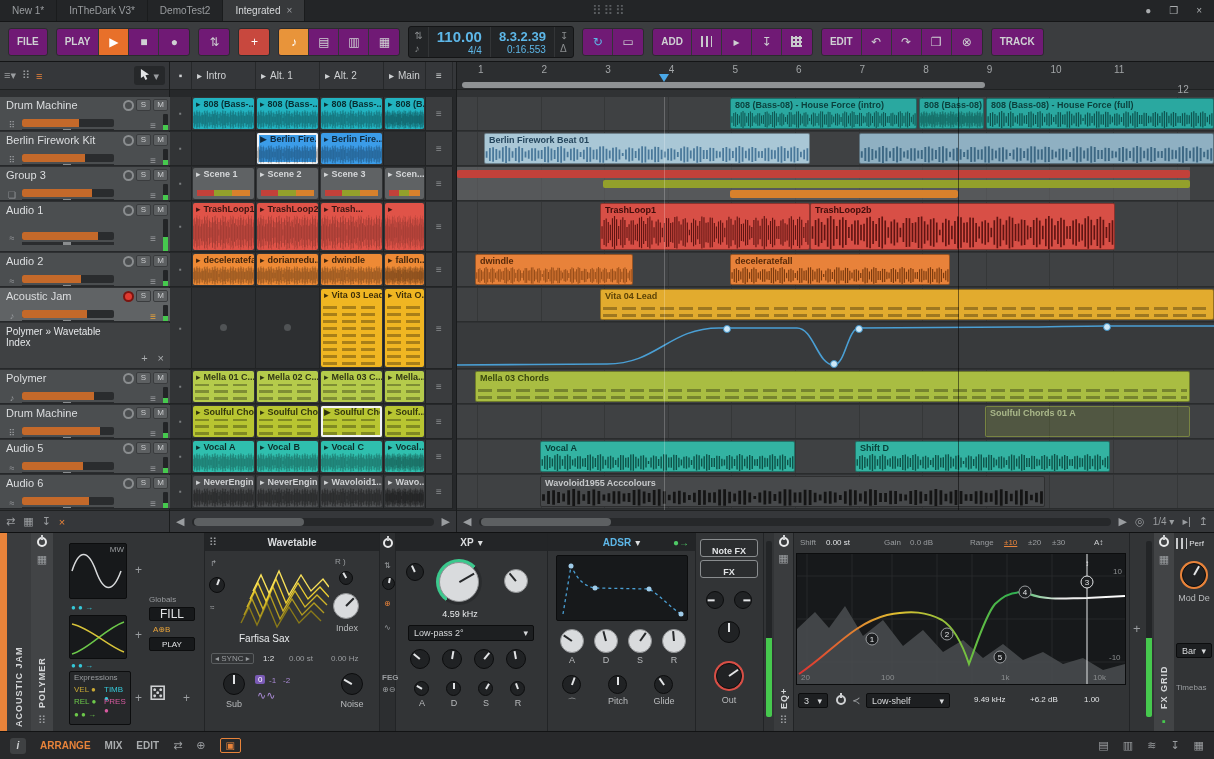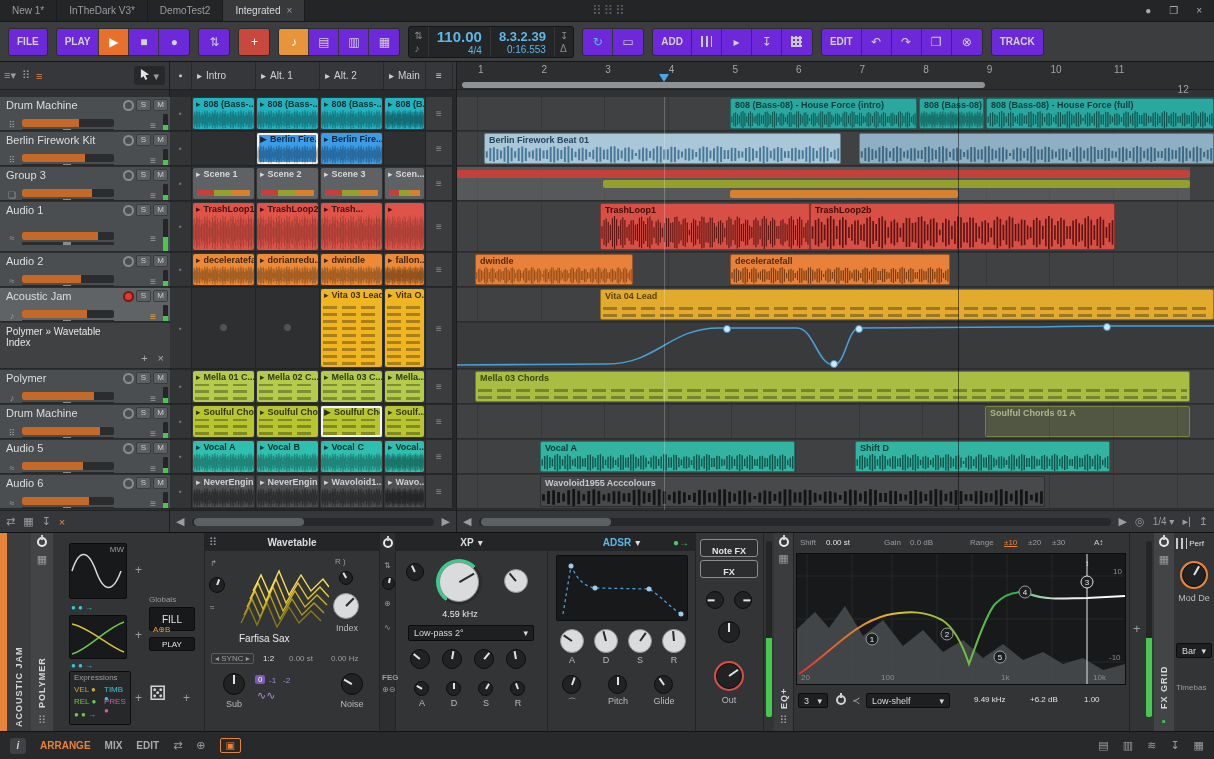--- a/index.html
+++ b/index.html
@@ -10,21 +10,21 @@
   .v{writing-mode:vertical-rl;transform:rotate(180deg);letter-spacing:1px}
   
   #tabbar{position:absolute;top:0;left:0;width:1214px;height:22px;background:#232527;display:flex;align-items:stretch;border-bottom:1px solid #151617}
   .tab{display:flex;align-items:center;gap:6px;padding:0 12px;font-size:10px;color:#9a9da0;border-right:1px solid #1a1c1d;cursor:default}
   .tab.active{background:#37393b;color:#d8dadc}
   .tab .x{color:#9a9da0;font-size:10px}
   #logo-dots{position:absolute;left:592px;top:3px;color:#5a5d60;font-size:13px;letter-spacing:2px}
   .winbtns{margin-left:auto;display:flex;align-items:center;gap:18px;padding:0 12px;color:#aaadaf;font-size:10px}
   
   #toolbar{position:absolute;top:22px;left:0;width:1214px;height:40px;background:#3b3d3f;border-bottom:1px solid #141516;display:flex;align-items:center;gap:8px;padding:0 8px}
-  .tbgroup{display:flex;align-items:center;background:#6d28d9;border:1px solid #2a2c2d;border-radius:3px;height:28px;overflow:hidden}
+  .tbgroup{display:flex;align-items:center;background:#701a75;border:1px solid #2a2c2d;border-radius:3px;height:28px;overflow:hidden}
   .tbtn{display:flex;align-items:center;justify-content:center;min-width:30px;height:28px;padding:0 8px;font-size:10px;font-weight:bold;color:#cfd1d3;border-right:1px solid #333537;cursor:default}
   .tbtn:last-child{border-right:none}
   .tbtn.icon{font-size:12px;font-weight:normal;padding:0 7px}
   .tbtn.on-orange{background:#e8702a;color:#fff}
   .tbtn.on-red{background:#c8483e;color:#fff}
   .tbtn.on-amber{background:#e8943a;color:#fff}
   .disp{display:flex;align-items:stretch;background:#232527;border:1px solid #141516;border-radius:3px;height:32px}
   .disp .col{display:flex;flex-direction:column;justify-content:center;padding:1px 8px}
   .disp .mini{display:flex;flex-direction:column;justify-content:center;gap:2px;padding:0 5px;color:#8a8d8f;font-size:10px;border-right:1px solid #333537}
   .blue{color:#5db7e8}
@@ -932,21 +932,21 @@
             </svg>
           </div>
           <div class="aclip" style="left: 529px; width: 228px; background: rgb(42, 168, 160);">
             <div class="hd" style="color: rgb(11, 63, 59);">808 (Bass-08) - House Force (full)</div>
             <svg viewBox="0 0 200 30" preserveAspectRatio="none" class="wave">
               <path d="M1,9.3L1,20.7M3,3.6L3,26.4M5,2.3L5,27.7M7,5.5L7,24.5M9,8.0L9,22.0M11,2.1L11,27.9M13,0.1L13,29.9M15,3.0L15,27.0M17,9.1L17,20.9M19,3.4L19,26.6M21,1.1L21,28.9M23,3.6L23,26.4M25,9.9L25,20.1M27,7.5L27,22.5M29,4.1L29,25.9M31,3.9L31,26.1M33,8.0L33,22.0M35,7.0L35,23.0M37,1.7L37,28.3M39,0.7L39,29.3M41,4.5L41,25.5M43,7.2L43,22.8M45,1.8L45,28.2M47,0.5L47,29.5M49,4.0L49,26.0M51,10.3L51,19.7M53,5.0L53,25.0M55,3.1L55,26.9M57,5.9L57,24.1M59,10.7L59,19.3M61,6.4L61,23.6M63,1.9L63,28.1M65,2.0L65,28.0M67,6.4L67,23.6M69,5.7L69,24.3M71,0.8L71,29.2M73,0.5L73,29.5M75,4.8L75,25.2M77,7.8L77,22.2M79,3.0L79,27.0M81,2.1L81,27.9M83,6.0L83,24.0M85,12.4L85,17.6M87,6.1L87,23.9M89,2.6L89,27.4M91,3.8L91,26.2M93,8.8L93,21.2M95,4.6L95,25.4M97,0.5L97,29.5M99,1.1L99,28.9M101,6.1L101,23.9M103,5.6L103,24.4M105,1.4L105,28.6M107,1.6L107,28.4M109,6.4L109,23.6M111,9.6L111,20.4M113,5.0L113,25.0M115,3.8L115,26.2M117,6.1L117,23.9M119,10.6L119,19.4M121,3.9L121,26.1M123,0.7L123,29.3M125,2.4L125,27.6M127,7.9L127,22.1M129,3.9L129,26.1M131,0.4L131,29.6M133,1.6L133,28.4M135,7.2L135,22.8M137,6.9L137,23.1M139,3.1L139,26.9M141,3.7L141,26.3M143,8.6L143,21.4M145,9.9L145,20.1M147,3.7L147,26.3M149,1.6L149,28.4M151,4.2L151,25.8M153,8.8L153,21.2M155,2.6L155,27.4M157,0.0L157,30.0M159,2.3L159,27.7M161,8.3L161,21.7M163,4.6L163,25.4M165,1.6L165,28.4M167,3.4L167,26.6M169,9.3L169,20.7M171,9.0L171,21.0M173,4.0L173,26.0M175,3.0L175,27.0M177,6.5L177,23.5M179,7.7L179,22.3M181,2.0L181,28.0M183,0.3L183,29.7M185,3.5L185,26.5M187,8.4L187,21.6M189,2.7L189,27.3M191,0.7L191,29.3M193,3.5L193,26.5M195,10.0L195,20.0M197,6.4L197,23.6M199,3.8L199,26.2" stroke="#0e544f" stroke-width="1.1"></path>
             </svg>
           </div>
         </div>
         <div class="lane" style="top: 70px; height: 34px;">
-          <div class="aclip" style="left: 27px; width: 357px; background: rgb(169, 199, 214);">
+          <div class="aclip" style="left: 27px; width: 326px; background: rgb(169, 199, 214);">
             <div class="hd" style="color: rgb(36, 69, 92);">Berlin Firework Beat 01</div>
             <svg viewBox="0 0 200 30" preserveAspectRatio="none" class="wave">
               <path d="M1,9.3L1,20.7M3,3.6L3,26.4M5,2.3L5,27.7M7,5.5L7,24.5M9,8.0L9,22.0M11,2.1L11,27.9M13,0.1L13,29.9M15,3.0L15,27.0M17,9.1L17,20.9M19,3.4L19,26.6M21,1.1L21,28.9M23,3.6L23,26.4M25,9.9L25,20.1M27,7.5L27,22.5M29,4.1L29,25.9M31,3.9L31,26.1M33,8.0L33,22.0M35,7.0L35,23.0M37,1.7L37,28.3M39,0.7L39,29.3M41,4.5L41,25.5M43,7.2L43,22.8M45,1.8L45,28.2M47,0.5L47,29.5M49,4.0L49,26.0M51,10.3L51,19.7M53,5.0L53,25.0M55,3.1L55,26.9M57,5.9L57,24.1M59,10.7L59,19.3M61,6.4L61,23.6M63,1.9L63,28.1M65,2.0L65,28.0M67,6.4L67,23.6M69,5.7L69,24.3M71,0.8L71,29.2M73,0.5L73,29.5M75,4.8L75,25.2M77,7.8L77,22.2M79,3.0L79,27.0M81,2.1L81,27.9M83,6.0L83,24.0M85,12.4L85,17.6M87,6.1L87,23.9M89,2.6L89,27.4M91,3.8L91,26.2M93,8.8L93,21.2M95,4.6L95,25.4M97,0.5L97,29.5M99,1.1L99,28.9M101,6.1L101,23.9M103,5.6L103,24.4M105,1.4L105,28.6M107,1.6L107,28.4M109,6.4L109,23.6M111,9.6L111,20.4M113,5.0L113,25.0M115,3.8L115,26.2M117,6.1L117,23.9M119,10.6L119,19.4M121,3.9L121,26.1M123,0.7L123,29.3M125,2.4L125,27.6M127,7.9L127,22.1M129,3.9L129,26.1M131,0.4L131,29.6M133,1.6L133,28.4M135,7.2L135,22.8M137,6.9L137,23.1M139,3.1L139,26.9M141,3.7L141,26.3M143,8.6L143,21.4M145,9.9L145,20.1M147,3.7L147,26.3M149,1.6L149,28.4M151,4.2L151,25.8M153,8.8L153,21.2M155,2.6L155,27.4M157,0.0L157,30.0M159,2.3L159,27.7M161,8.3L161,21.7M163,4.6L163,25.4M165,1.6L165,28.4M167,3.4L167,26.6M169,9.3L169,20.7M171,9.0L171,21.0M173,4.0L173,26.0M175,3.0L175,27.0M177,6.5L177,23.5M179,7.7L179,22.3M181,2.0L181,28.0M183,0.3L183,29.7M185,3.5L185,26.5M187,8.4L187,21.6M189,2.7L189,27.3M191,0.7L191,29.3M193,3.5L193,26.5M195,10.0L195,20.0M197,6.4L197,23.6M199,3.8L199,26.2" stroke="#49789a" stroke-width="1.1"></path>
             </svg>
           </div>
           <div class="aclip" style="left: 402px; width: 355px; background: rgb(143, 176, 194);">
             <svg viewBox="0 0 200 30" preserveAspectRatio="none" class="wave">
               <path d="M1,9.3L1,20.7M3,3.6L3,26.4M5,2.3L5,27.7M7,5.5L7,24.5M9,8.0L9,22.0M11,2.1L11,27.9M13,0.1L13,29.9M15,3.0L15,27.0M17,9.1L17,20.9M19,3.4L19,26.6M21,1.1L21,28.9M23,3.6L23,26.4M25,9.9L25,20.1M27,7.5L27,22.5M29,4.1L29,25.9M31,3.9L31,26.1M33,8.0L33,22.0M35,7.0L35,23.0M37,1.7L37,28.3M39,0.7L39,29.3M41,4.5L41,25.5M43,7.2L43,22.8M45,1.8L45,28.2M47,0.5L47,29.5M49,4.0L49,26.0M51,10.3L51,19.7M53,5.0L53,25.0M55,3.1L55,26.9M57,5.9L57,24.1M59,10.7L59,19.3M61,6.4L61,23.6M63,1.9L63,28.1M65,2.0L65,28.0M67,6.4L67,23.6M69,5.7L69,24.3M71,0.8L71,29.2M73,0.5L73,29.5M75,4.8L75,25.2M77,7.8L77,22.2M79,3.0L79,27.0M81,2.1L81,27.9M83,6.0L83,24.0M85,12.4L85,17.6M87,6.1L87,23.9M89,2.6L89,27.4M91,3.8L91,26.2M93,8.8L93,21.2M95,4.6L95,25.4M97,0.5L97,29.5M99,1.1L99,28.9M101,6.1L101,23.9M103,5.6L103,24.4M105,1.4L105,28.6M107,1.6L107,28.4M109,6.4L109,23.6M111,9.6L111,20.4M113,5.0L113,25.0M115,3.8L115,26.2M117,6.1L117,23.9M119,10.6L119,19.4M121,3.9L121,26.1M123,0.7L123,29.3M125,2.4L125,27.6M127,7.9L127,22.1M129,3.9L129,26.1M131,0.4L131,29.6M133,1.6L133,28.4M135,7.2L135,22.8M137,6.9L137,23.1M139,3.1L139,26.9M141,3.7L141,26.3M143,8.6L143,21.4M145,9.9L145,20.1M147,3.7L147,26.3M149,1.6L149,28.4M151,4.2L151,25.8M153,8.8L153,21.2M155,2.6L155,27.4M157,0.0L157,30.0M159,2.3L159,27.7M161,8.3L161,21.7M163,4.6L163,25.4M165,1.6L165,28.4M167,3.4L167,26.6M169,9.3L169,20.7M171,9.0L171,21.0M173,4.0L173,26.0M175,3.0L175,27.0M177,6.5L177,23.5M179,7.7L179,22.3M181,2.0L181,28.0M183,0.3L183,29.7M185,3.5L185,26.5M187,8.4L187,21.6M189,2.7L189,27.3M191,0.7L191,29.3M193,3.5L193,26.5M195,10.0L195,20.0M197,6.4L197,23.6M199,3.8L199,26.2" stroke="#3d6884" stroke-width="1.1"></path>
             </svg>
           </div>
@@ -1082,21 +1082,21 @@
       <div class="dmini" style="left:4px;top:13px;color:#c8a835"><span>VEL</span> ●</div>
       <div class="dmini" style="left:34px;top:13px;color:#35c8d8"><span>TIMB</span> ●</div>
       <div class="dmini" style="left:4px;top:25px;color:#6cc84a"><span>REL</span> ●</div>
       <div class="dmini" style="left:34px;top:25px;color:#d85aa0"><span>PRES</span> ●</div>
       <div class="dmini" style="left:4px;top:38px;color:#6cc84a">● ● →</div>
     </div>
     <div class="dmini" style="left:82px;top:30px;font-size:12px">+</div>
     <div class="dmini" style="left:82px;top:95px;font-size:12px">+</div>
     <div class="dmini" style="left:82px;top:158px;font-size:12px">+</div>
     <div class="dmini" style="left:96px;top:62px">Globals</div>
-    <div class="screen" style="left:96px;top:74px;width:46px;height:24px;display:flex;align-items:center;justify-content:center;color:#e2e4e6;font-size:10px">
+    <div class="screen" style="left:96px;top:74px;width:46px;height:14px;display:flex;align-items:center;justify-content:center;color:#e2e4e6;font-size:12px">
         <span>FILL</span>
       </div>
     <div class="dmini" style="left:100px;top:92px;color:#e8a33a"><span>A⊕B</span></div>
     <div class="screen" style="left:96px;top:104px;width:46px;height:14px;display:flex;align-items:center;justify-content:center;color:#e2e4e6;font-size:8px">
         <span>PLAY</span>
       </div>
     <div class="dmini" style="left:96px;top:148px;font-size:20px;color:#cfd1d3">⚄</div>
     <div class="dmini" style="left:130px;top:158px;font-size:12px">+</div>
   </div>
 

